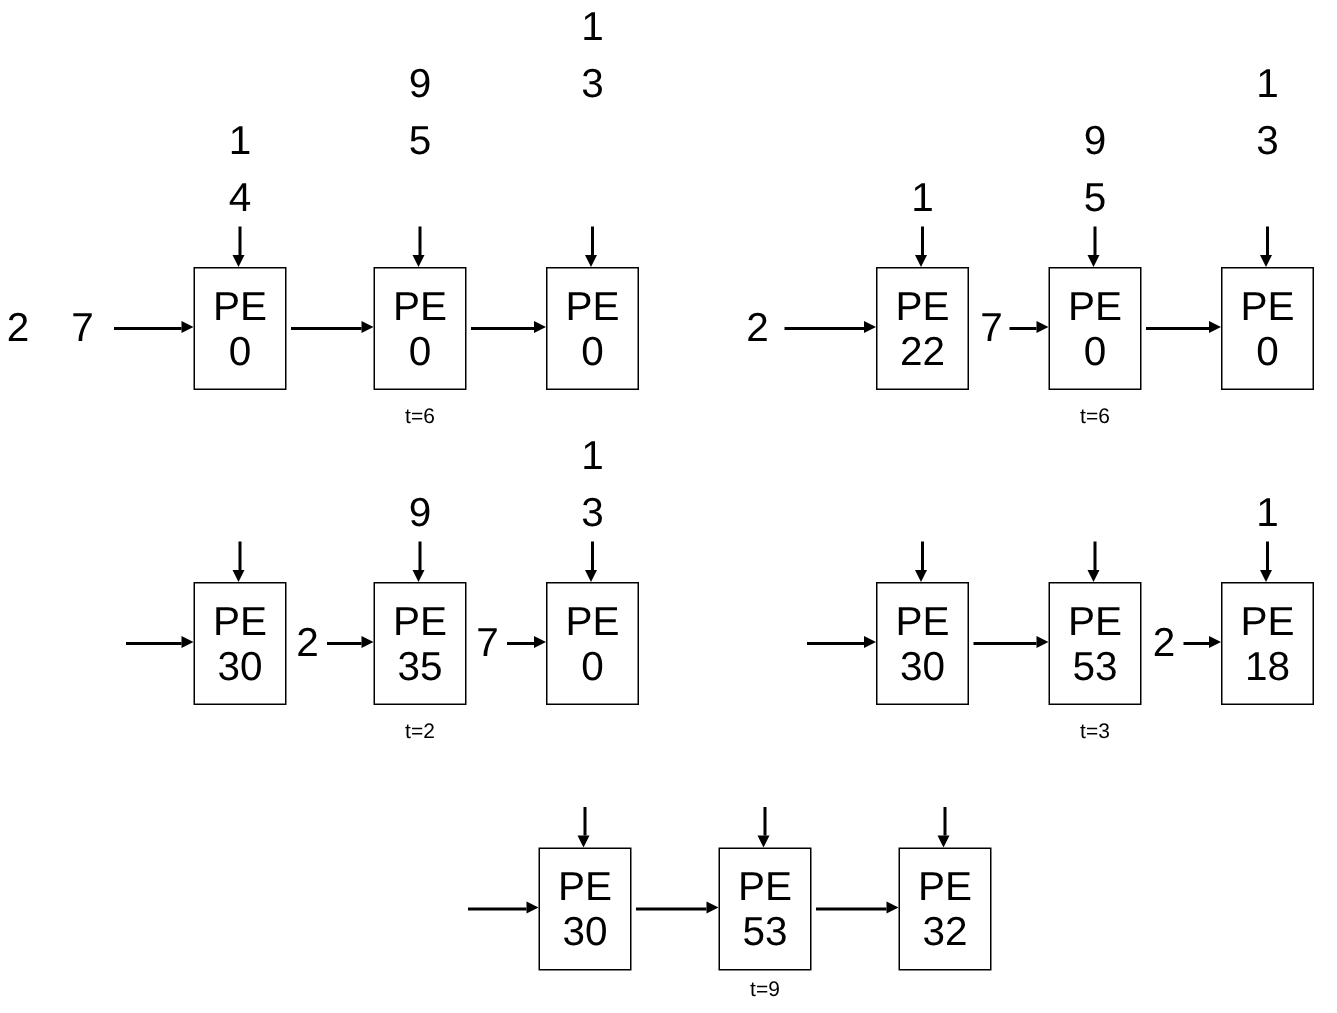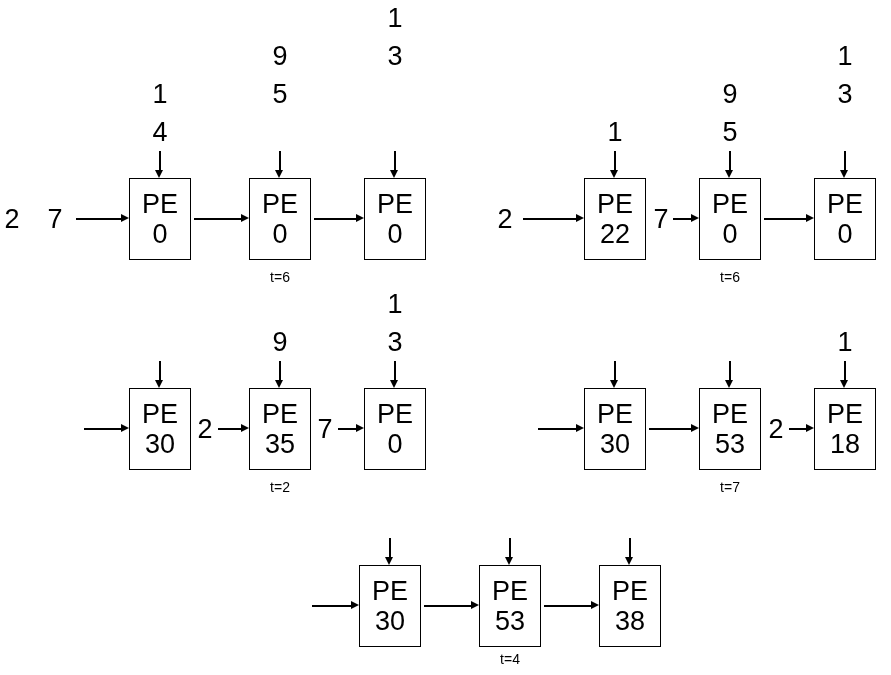--- a/index.html
+++ b/index.html
@@ -187,21 +187,21 @@
     <div class="pe-box" style="left:699px;top:388px">
       <span>PE</span>
       <span>53</span>
     </div>
     <span class="num" style="left:776px;top:429px">2</span>
     <div class="harrow" style="left:789px;top:428px;width:17px"></div>
     <div class="pe-box" style="left:814px;top:388px">
       <span>PE</span>
       <span>18</span>
     </div>
-    <span class="t-label" style="left:730px;top:487px">t=7</span>
+    <span class="t-label" style="left:730px;top:487px">t=3</span>
   </div>
 
   <div>
     <div class="varrow" style="left:389px;top:538px;height:19px"></div>
     <div class="varrow" style="left:509px;top:538px;height:19px"></div>
     <div class="varrow" style="left:629px;top:538px;height:19px"></div>
 
     <div class="harrow" style="left:312px;top:605px;width:39px"></div>
 
     <div class="pe-box" style="left:359px;top:565px">
@@ -209,18 +209,18 @@
       <span>30</span>
     </div>
     <div class="harrow" style="left:424px;top:605px;width:47px"></div>
     <div class="pe-box" style="left:479px;top:565px">
       <span>PE</span>
       <span>53</span>
     </div>
     <div class="harrow" style="left:544px;top:605px;width:47px"></div>
     <div class="pe-box" style="left:599px;top:565px">
       <span>PE</span>
-      <span>38</span>
-    </div>
-    <span class="t-label" style="left:510px;top:659px">t=4</span>
+      <span>32</span>
+    </div>
+    <span class="t-label" style="left:510px;top:659px">t=9</span>
   </div>
 
 </div>
 
 </body></html>

